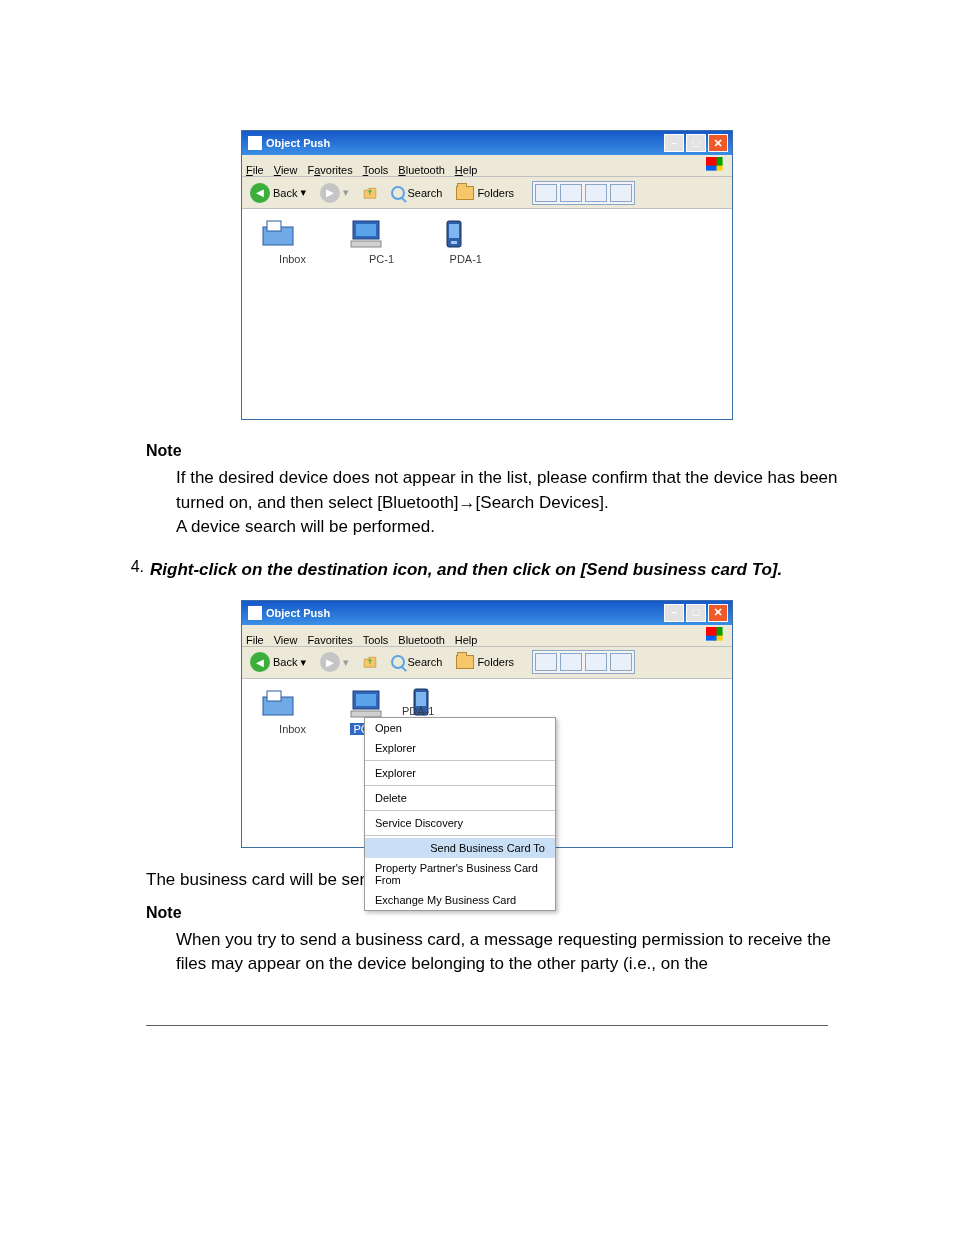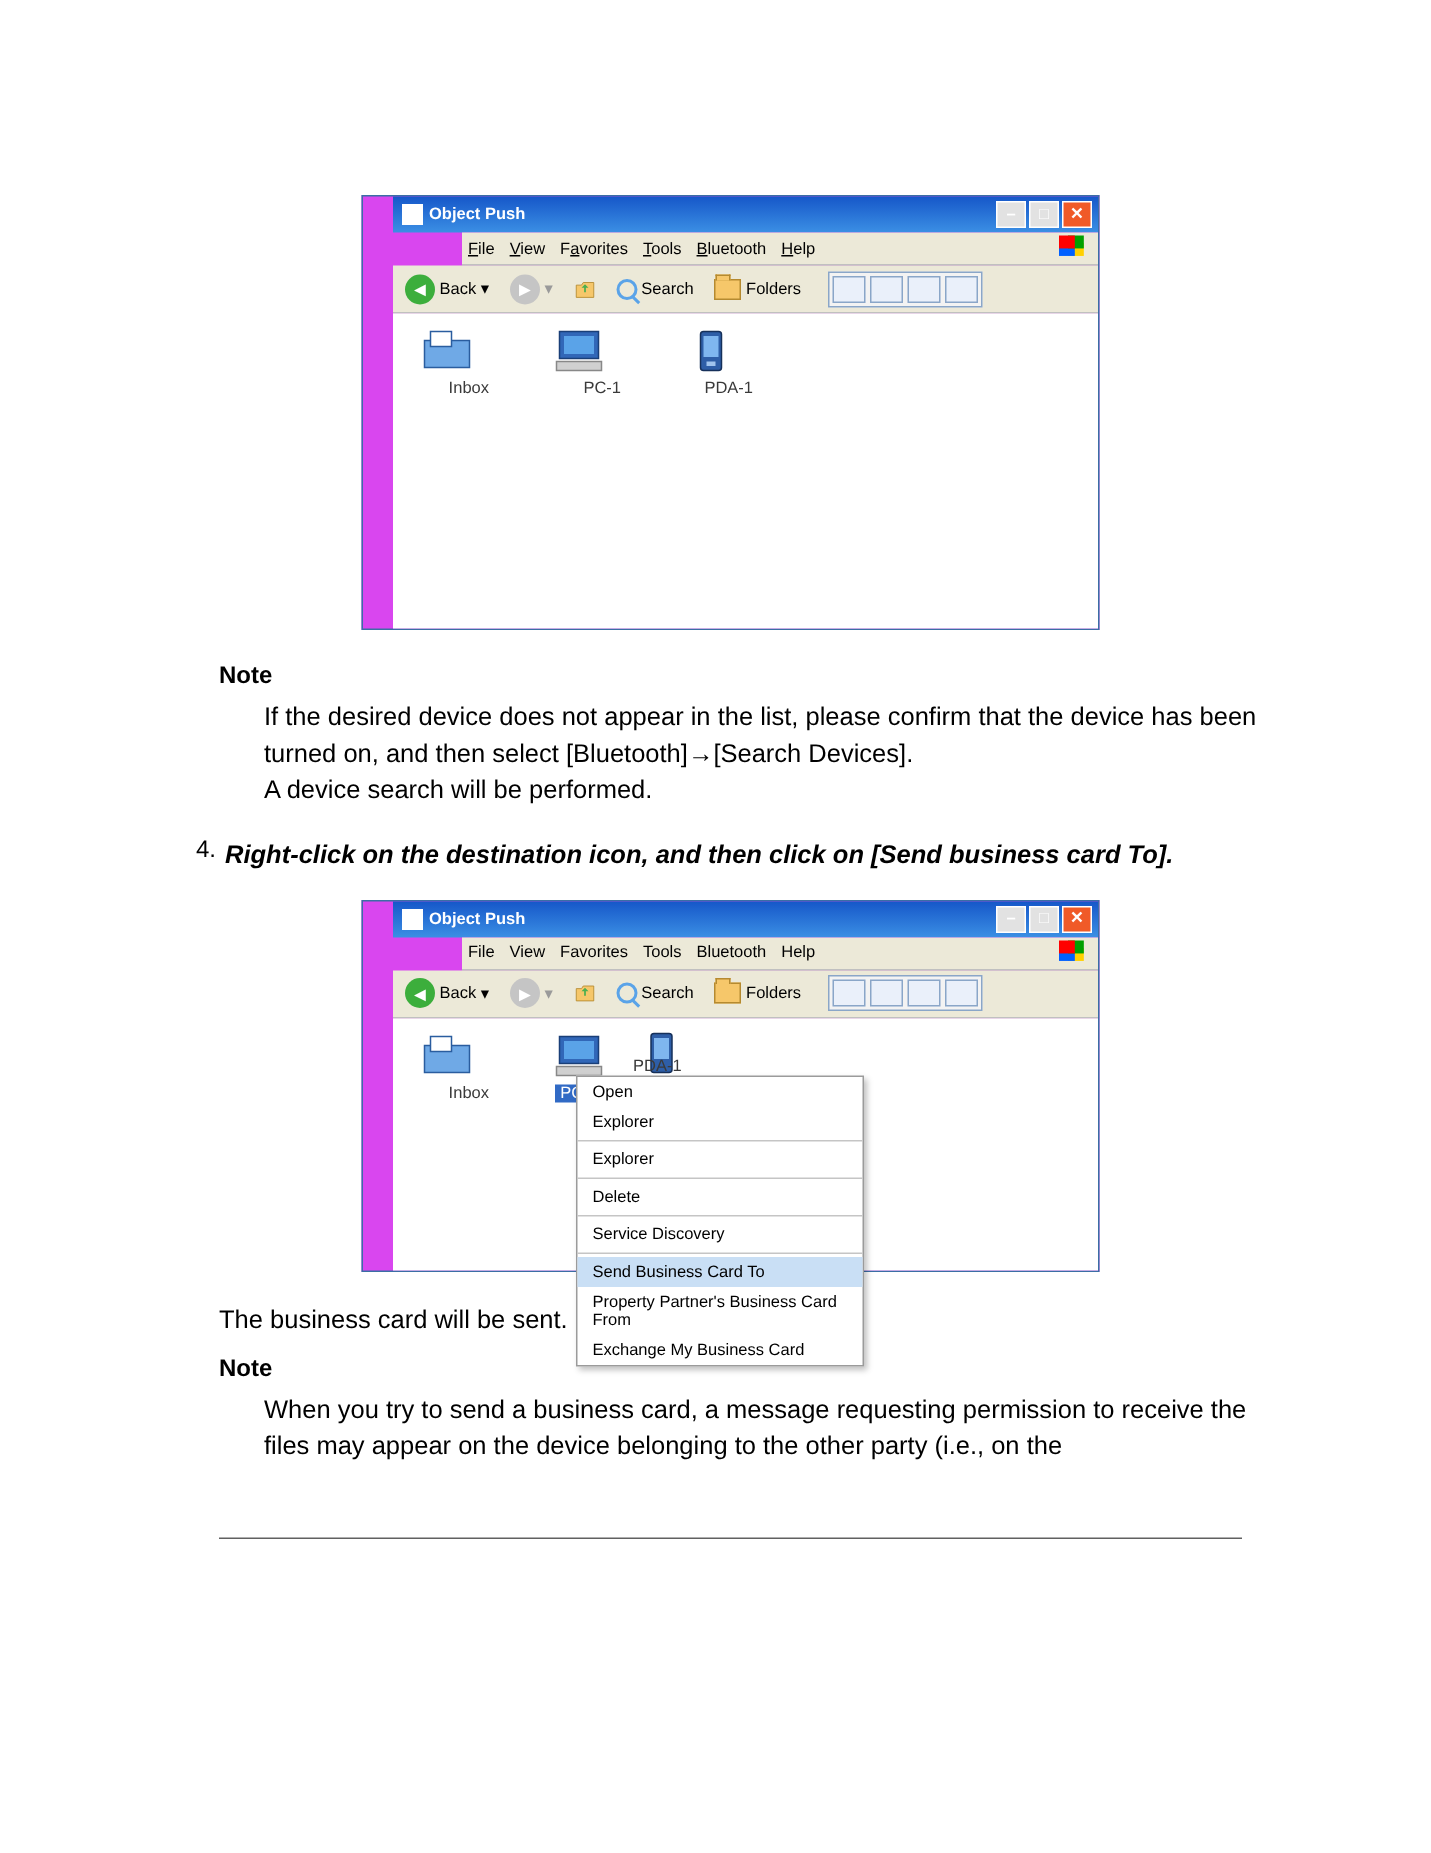--- a/index.html
+++ b/index.html
@@ -13,47 +13,45 @@
   }
   .page {
     width: 954px;
     padding: 60px 90px 60px 110px;
     margin: 0 auto;
     position: relative;
   }
   .window {
     width: 492px;
     border: 1px solid #3b6ea5;
-    background: #d946ef;
+    background: #4c1d95;
     font-family: Tahoma, sans-serif;
     font-size: 11px;
     margin: 0 auto 22px auto;
     position: relative;
-    padding-left: 20px;
   }
   .titlebar {
     height: 24px;
     background: linear-gradient(#1657c9, #3b8fe4);
     display: flex;
     align-items: center;
     justify-content: space-between;
     padding: 0 4px 0 6px;
     color: #fff;
     font-weight: bold;
   }
   .titlebar-left { display: flex; align-items: center; gap: 4px; }
   .titlebar-icon { width: 14px; height: 14px; background: #fff; display:inline-block; position:relative; }
   .titlebar-controls { display: flex; gap: 2px; }
   .tbtn { width: 20px; height: 18px; background:#e2e2e2; border:1px solid #fff; display:flex; align-items:center; justify-content:center; font-size:11px; line-height:1; font-family:sans-serif; cursor:pointer;}
   .tbtn.close { background:#f05a28; color:#fff; }
   .menubar {
-    height: 22px; background:#ece9d8; display:flex; align-items:center;
+    height: 22px; background:#ece9d8; display:flex; align-items:flex-end;
     padding:0 4px; gap:10px; border-bottom:1px solid #c0c0c0;
     position: relative;
-    margin-left: 46px;
   }
   .menubar span { color:#000; }
   .menubar span u { text-decoration: underline; }
   .winlogo { width:22px; height:18px; position:absolute; right:4px; top:2px;
     background:
       linear-gradient(#ff0000,#ff0000) 0 0/48% 48% no-repeat,
       linear-gradient(#00a000,#00a000) 52% 0/48% 48% no-repeat,
       linear-gradient(#0060ff,#0060ff) 0 52%/48% 48% no-repeat,
       linear-gradient(#ffd000,#ffd000) 52% 52%/48% 48% no-repeat;
   }
@@ -82,21 +80,21 @@
   .item .lbl { margin-top:4px; font-size:11px;text-align:right;}
   .item.selected .lbl { background:#316ac5; color:#fff; display:inline-block; padding:0 3px;}
   .ico-inbox svg, .ico-pc svg, .ico-pda svg { width:34px; height:30px; display:block; margin:0 auto; }
   .ctx-menu {
     position:absolute; left:122px; top:38px;
     width:192px; background:#fff; border:1px solid #9b9b9b;
     font-size:11px; box-shadow:2px 2px 4px rgba(0,0,0,0.25);
   }
   .ctx-cut-label { font-size:11px; position:absolute; left:160px; top:26px; color:#3a3a3a;}
   .ctx-menu .mi { padding:4px 10px; }
-  .ctx-menu .mi.hi { background:#c9dff5; }
+  .ctx-menu .mi.hi { background:#c9dff5;text-align:right; }
   .ctx-menu hr { border:none; border-top:1px solid #c5c5c5; margin:2px 0; }
   
   .note-hd { font-weight:bold; margin:10px 0 6px 36px; }
   .note-body { margin:0 0 18px 66px; line-height:1.45; font-size:17px; }
   .step { display:flex; margin:0 0 4px 8px;}
   .step .num { width:26px; text-align:right; margin-right:6px;}
   .step .txt { flex:1; line-height:1.4; font-size:17px;}
   .step .txt b { font-weight:bold;font-style:italic; }
   .para { margin:14px 0 14px 36px; font-size:17px; }
   .divider { border:none; border-top:1px solid #606060; margin:48px 36px 0 36px; }

